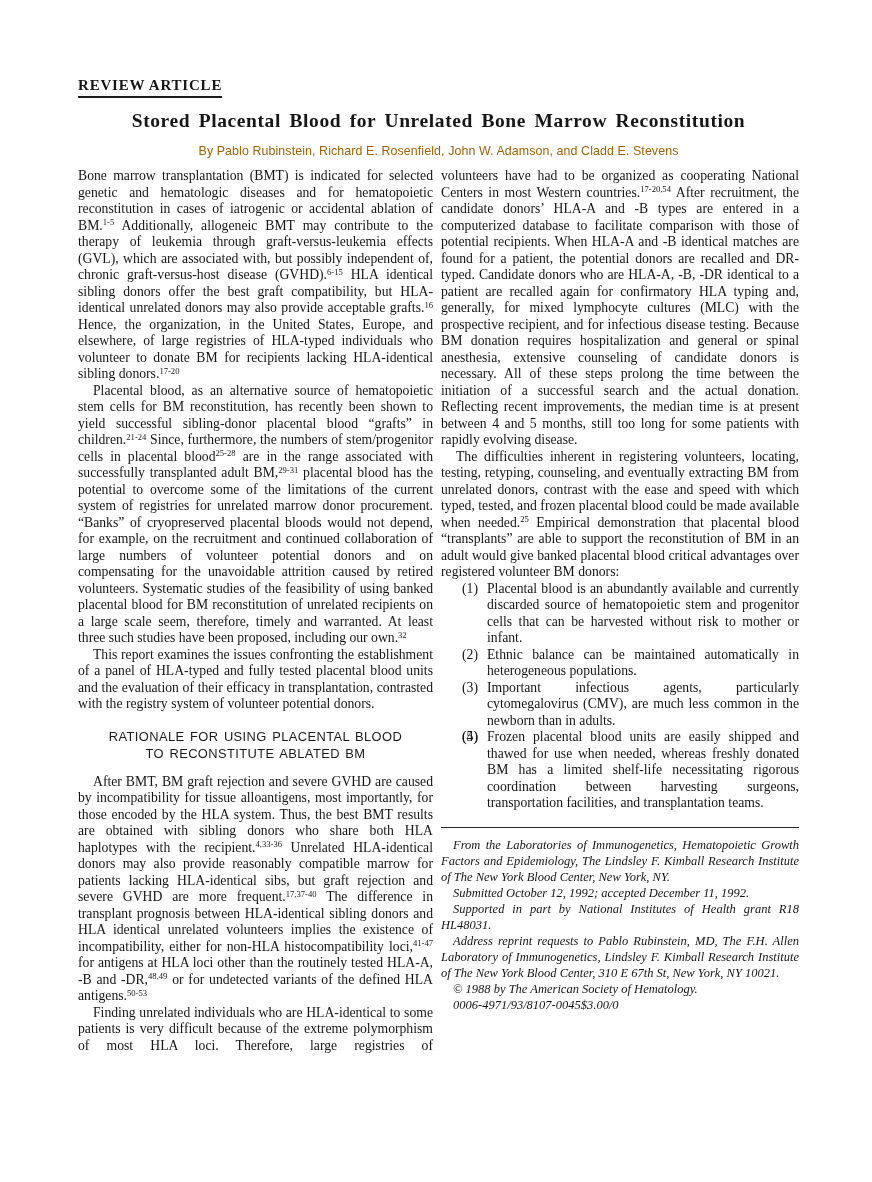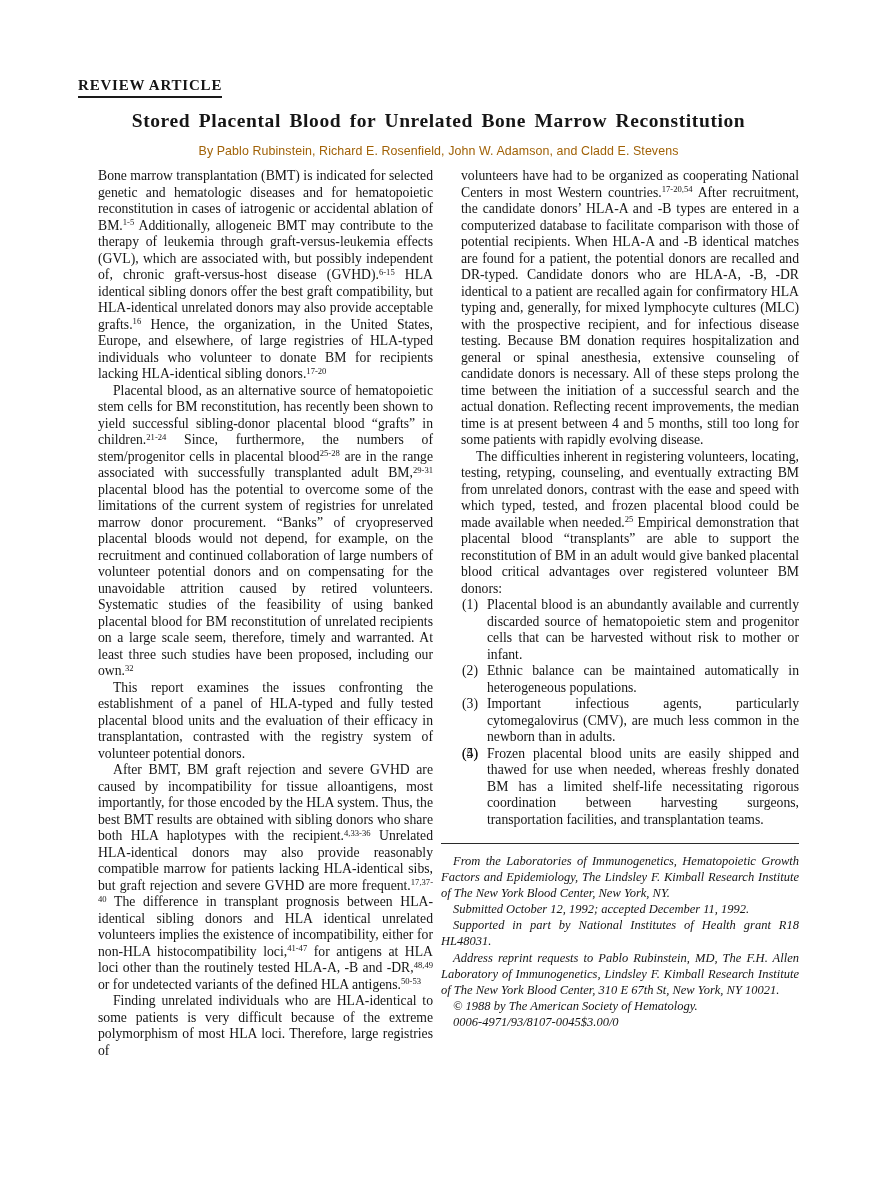--- a/index.html
+++ b/index.html
@@ -22,21 +22,21 @@
   .byline {
     margin-top:12px; font-family:"Liberation Sans", sans-serif;
     font-size:12.4px; color:#a16207; text-align:center; letter-spacing:0.1px;
   }
   .col {
     position:absolute; top:168px; font-size:13.7px; line-height:16.5px;
     text-align:justify; color:#141414;
   }
   .col-left  { left:78px;  width:355px; }
   .col-right { left:441px; width:358px; }
-  .body-p { text-indent:15px;margin-left:20px; }
+  .body-p { text-indent:15px; }
   .body-p.flush { text-indent:0; }
   .body-p.cont-last { text-align-last:justify; }
   sup { font-size:8.6px; line-height:0; position:relative; top:-4.5px; vertical-align:baseline; }
   .section-heading {
     font-family:"Liberation Sans", sans-serif; font-weight:normal;
     font-size:12.9px; line-height:17.5px; letter-spacing:0.4px; word-spacing:1.5px;
     text-align:center; margin:15px 0 11px 0; color:#1a1a1a;
   }
   .sh-line { display:block; }
   .numbered-list { margin-top:0; }
@@ -63,20 +63,24 @@
       <span class="kicker">REVIEW ARTICLE</span>
     </div>
     <h1 class="title">Stored Placental Blood for Unrelated Bone Marrow Reconstitution</h1>
     <div class="byline">By Pablo Rubinstein, Richard E. Rosenfield, John W. Adamson, and Cladd E. Stevens</div>
   </div>
 
   <section class="col col-left">
     <p class="body-p flush">Bone marrow transplantation (BMT) is indicated for selected genetic and hematologic diseases and for hematopoietic reconstitution in cases of iatrogenic or accidental ablation of BM.<sup>1-5</sup> Additionally, allogeneic BMT may contribute to the therapy of leukemia through graft-versus-leukemia effects (GVL), which are associated with, but possibly independent of, chronic graft-versus-host disease (GVHD).<sup>6-15</sup> HLA identical sibling donors offer the best graft compatibility, but HLA-identical unrelated donors may also provide acceptable grafts.<sup>16</sup> Hence, the organization, in the United States, Europe, and elsewhere, of large registries of HLA-typed individuals who volunteer to donate BM for recipients lacking HLA-identical sibling donors.<sup>17-20</sup></p>
     <p class="body-p">Placental blood, as an alternative source of hematopoietic stem cells for BM reconstitution, has recently been shown to yield successful sibling-donor placental blood “grafts” in children.<sup>21-24</sup> Since, furthermore, the numbers of stem/progenitor cells in placental blood<sup>25-28</sup> are in the range associated with successfully transplanted adult BM,<sup>29-31</sup> placental blood has the potential to overcome some of the limitations of the current system of registries for unrelated marrow donor procurement. “Banks” of cryopreserved placental bloods would not depend, for example, on the recruitment and continued collaboration of large numbers of volunteer potential donors and on compensating for the unavoidable attrition caused by retired volunteers. Systematic studies of the feasibility of using banked placental blood for BM reconstitution of unrelated recipients on a large scale seem, therefore, timely and warranted. At least three such studies have been proposed, including our own.<sup>32</sup></p>
     <p class="body-p">This report examines the issues confronting the establishment of a panel of HLA-typed and fully tested placental blood units and the evaluation of their efficacy in transplantation, contrasted with the registry system of volunteer potential donors.</p>
+    <h2 class="section-heading">
+      <span class="sh-line">RATIONALE FOR USING PLACENTAL BLOOD</span>
+      <span class="sh-line">TO RECONSTITUTE ABLATED BM</span>
+    </h2>
     <p class="body-p">After BMT, BM graft rejection and severe GVHD are caused by incompatibility for tissue alloantigens, most importantly, for those encoded by the HLA system. Thus, the best BMT results are obtained with sibling donors who share both HLA haplotypes with the recipient.<sup>4,33-36</sup> Unrelated HLA-identical donors may also provide reasonably compatible marrow for patients lacking HLA-identical sibs, but graft rejection and severe GVHD are more frequent.<sup>17,37-40</sup> The difference in transplant prognosis between HLA-identical sibling donors and HLA identical unrelated volunteers implies the existence of incompatibility, either for non-HLA histocompatibility loci,<sup>41-47</sup> for antigens at HLA loci other than the routinely tested HLA-A, -B and -DR,<sup>48,49</sup> or for undetected variants of the defined HLA antigens.<sup>50-53</sup></p>
     <p class="body-p cont-last">Finding unrelated individuals who are HLA-identical to some patients is very difficult because of the extreme polymorphism of most HLA loci. Therefore, large registries of</p>
   </section>
 
   <section class="col col-right">
     <p class="body-p flush">volunteers have had to be organized as cooperating National Centers in most Western countries.<sup>17-20,54</sup> After recruitment, the candidate donors’ HLA-A and -B types are entered in a computerized database to facilitate comparison with those of potential recipients. When HLA-A and -B identical matches are found for a patient, the potential donors are recalled and DR-typed. Candidate donors who are HLA-A, -B, -DR identical to a patient are recalled again for confirmatory HLA typing and, generally, for mixed lymphocyte cultures (MLC) with the prospective recipient, and for infectious disease testing. Because BM donation requires hospitalization and general or spinal anesthesia, extensive counseling of candidate donors is necessary. All of these steps prolong the time between the initiation of a successful search and the actual donation. Reflecting recent improvements, the median time is at present between 4 and 5 months, still too long for some patients with rapidly evolving disease.</p>
     <p class="body-p">The difficulties inherent in registering volunteers, locating, testing, retyping, counseling, and eventually extracting BM from unrelated donors, contrast with the ease and speed with which typed, tested, and frozen placental blood could be made available when needed.<sup>25</sup> Empirical demonstration that placental blood “transplants” are able to support the reconstitution of BM in an adult would give banked placental blood critical advantages over registered volunteer BM donors:</p>
 
     <div class="numbered-list">
       <div class="list-item">

